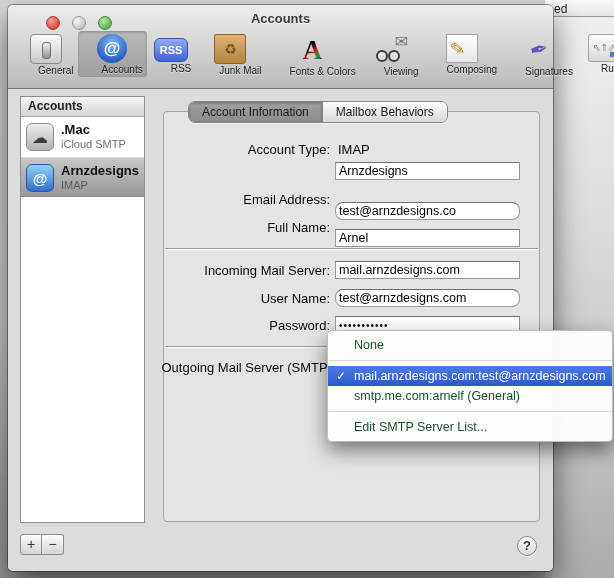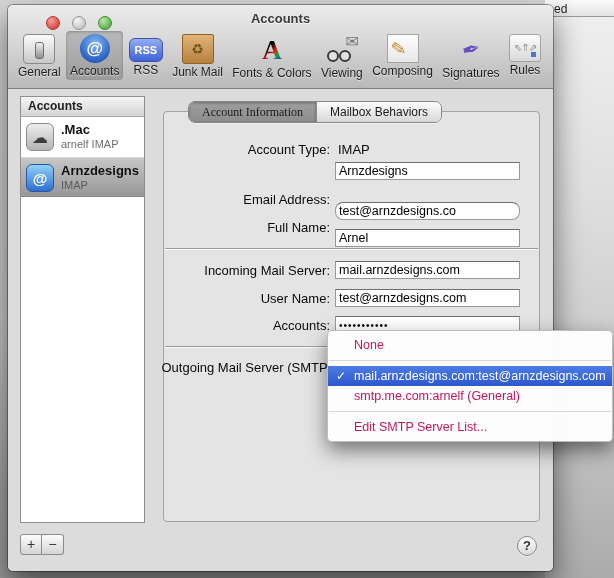--- a/index.html
+++ b/index.html
@@ -29,21 +29,21 @@
   .light.yellow{background:radial-gradient(circle at 35% 30%,#f6f6f6,#c4c4c4 75%);border:1px solid #969696;}
   .light.green{background:radial-gradient(circle at 35% 30%,#b5e8a6,#5cb24e 72%);border:1px solid #458a3a;}
 
   
   .toolbar{position:absolute;left:6px;right:8px;top:26px;height:56px;display:flex;
     justify-content:space-between;align-items:flex-start;}
   .tb-item{display:flex;flex-direction:column;align-items:center;padding:3px 4px 2px;border-radius:4px;}
   .tb-item.selected{background:rgba(0,0,0,0.17);box-shadow:inset 0 1px 3px rgba(0,0,0,0.25);}
   .tb-icon{height:31px;min-width:30px;display:flex;align-items:center;justify-content:center;
     position:relative;margin-bottom:1px;}
-  .tb-label{font-size:12px;color:#1e1e1e;white-space:nowrap;text-shadow:0 1px 0 rgba(255,255,255,0.5);}
+  .tb-label{font-size:10px;color:#1e1e1e;white-space:nowrap;text-shadow:0 1px 0 rgba(255,255,255,0.5);margin-left:20px;}
   .icon-text{display:block;}
 
   .icon-general{width:28px;height:28px;border-radius:4px;border:1px solid #8a8a8a;
     background:linear-gradient(#fafafa,#c8c8c8);}
   .icon-general::before{content:"";position:absolute;left:11px;top:7px;width:7px;height:15px;
     border:1px solid #6f6f6f;border-radius:3px;background:linear-gradient(#f2f2f2,#8f8f8f);}
   .icon-accounts{width:29px;height:29px;border-radius:50%;
     background:radial-gradient(circle at 50% 32%,#83b9f2,#2c63c6 68%,#1b489c);}
   .icon-accounts .icon-text{color:#fff;font-weight:bold;font-size:17px;line-height:29px;}
   .icon-rss{width:32px;height:22px;margin-top:4px;border-radius:6px;border:1px solid #3a55a4;
@@ -100,38 +100,38 @@
 
   
   .well{position:absolute;left:155px;top:106px;width:377px;height:411px;background:#e4e4e4;
     border:1px solid #a3a3a3;border-radius:4px;box-sizing:border-box;z-index:1;}
   .tabs{position:absolute;left:180px;top:96px;height:20px;display:flex;border:1px solid #878787;
     border-radius:7px;overflow:hidden;z-index:3;box-shadow:0 1px 0 rgba(255,255,255,0.55);}
   .tab{height:20px;line-height:20px;padding:0 13px;font-size:12px;color:#1c1c1c;
     background:linear-gradient(#fdfdfd,#d7d7d7);border-right:1px solid #878787;white-space:nowrap;}
   .tab:last-child{border-right:none;}
   .tab.selected{background:linear-gradient(#a0a0a0,#8c8c8c);box-shadow:inset 0 1px 3px rgba(0,0,0,0.35);
-    color:#1a1a1a;font-family:Liberation Serif, serif;}
+    color:#1a1a1a;}
 
   
   .flabel{position:absolute;right:223px;width:220px;text-align:right;font-size:13px;color:#0a0a0a;z-index:3;}
   .fvalue{position:absolute;left:330px;font-size:13px;color:#0a0a0a;z-index:3;}
   .ffield{position:absolute;left:327px;width:185px;height:18px;box-sizing:border-box;z-index:3;
     border:1px solid #989898;border-top-color:#6e6e6e;background:#fff;font-family:"Liberation Sans",sans-serif;
     font-size:12.5px;color:#000;padding:0 3px;outline:none;}
   .ffield.pw{font-size:10px;letter-spacing:1px;}
   .sep{position:absolute;left:157px;width:373px;height:1px;background:#9c9c9c;
     box-shadow:0 1px 0 rgba(255,255,255,0.8);z-index:3;}
 
   
   .menu{position:absolute;left:327px;top:330px;width:286px;box-sizing:border-box;z-index:40;
     background:rgba(253,253,253,0.98);border:1px solid rgba(0,0,0,0.25);border-radius:5px;
     padding:4px 0;box-shadow:0 8px 20px rgba(0,0,0,0.5);}
   .menu-row{position:relative;height:20px;line-height:20px;padding:0 8px 0 26px;font-size:12.5px;
-    color:#be185d;white-space:nowrap;overflow:hidden;}
+    color:#14532d;white-space:nowrap;overflow:hidden;}
   .menu-row.highlighted{background:linear-gradient(#4d7ce6,#2c57cd);color:#fff;}
   .menu-check{position:absolute;left:8px;top:0;width:16px;font-size:12px;}
   .menu-sep{height:1px;background:#d8d8d8;margin:5px 1px;}
 </style>
 </head>
 <body>
 
 <div class="page">
 
   <div class="bg-right">
@@ -209,21 +209,21 @@
       </div>
 
     <div class="sidebar">
       <div class="sb-header">Accounts</div>
       <div id="sb-list">
           <div class="sb-item">
     <div class="sb-icon cloud-icon">
               <span class="icon-text">☁</span>
             </div>
     <div class="sb-name">.Mac</div>
-    <div class="sb-sub">arnelf IMAP</div>
+    <div class="sb-sub">iCloud SMTP</div>
   </div>
           <div class="sb-item selected">
     <div class="sb-icon at-icon">
               <span class="icon-text">@</span>
             </div>
     <div class="sb-name">Arnzdesigns</div>
     <div class="sb-sub">IMAP</div>
   </div>
         </div>
     </div>
@@ -244,23 +244,23 @@
 
     <div class="flabel" style="top:215px">Full Name:</div>
     <input class="ffield" style="top: 224px;" readonly="" value="Arnel">
 
     <div class="sep" style="top:243px"></div>
 
     <div class="flabel" style="top:258px">Incoming Mail Server:</div>
     <input class="ffield" style="top: 256px;" readonly="" value="mail.arnzdesigns.com">
 
     <div class="flabel" style="top:286px">User Name:</div>
-    <input class="ffield" style="top: 284px;" readonly="" value="test@arnzdesigns.com">
-
-    <div class="flabel" style="top:313px">Accounts:</div>
+    <input class="ffield" style="top: 284px; border-radius: 8px;" readonly="" value="test@arnzdesigns.com">
+
+    <div class="flabel" style="top:313px">Password:</div>
     <input class="ffield pw" style="top: 311px;" readonly="" value="•••••••••••">
 
     <div class="sep" style="top:341px"></div>
 
     <div class="flabel" style="top:355px;right:221px">Outgoing Mail Server (SMTP)</div>
 
     <div class="addremove">
       <div class="ar-btn add">+</div>
       <div class="ar-btn remove">−</div>
     </div>

